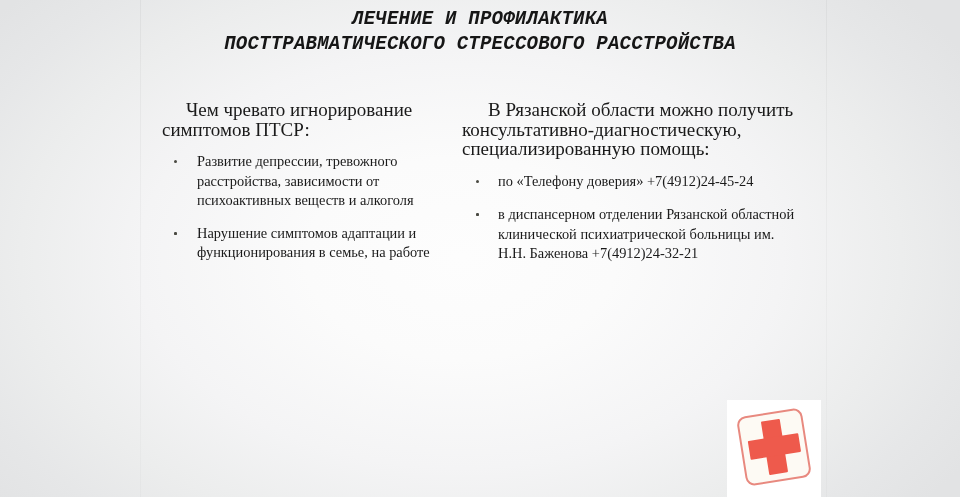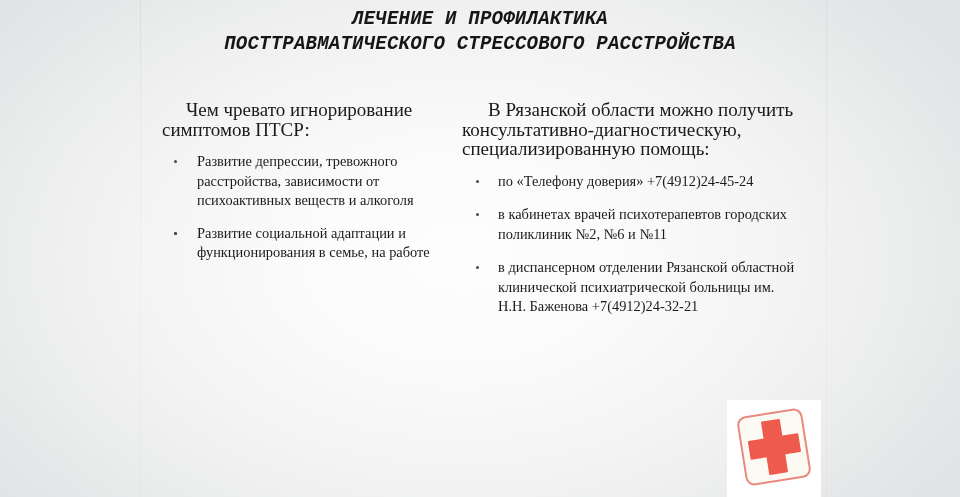--- a/index.html
+++ b/index.html
@@ -162,35 +162,34 @@
     <ul class="bullet-list">
       <li class="bullet-item">
         <span class="bullet-dot"></span>
         <span class="bullet-text">Развитие депрессии, тревожного расстройства, зависимости от психоактивных веществ и алкоголя</span>
       </li>
       <li class="bullet-item">
         <span class="bullet-dot"></span>
       </li>
       <li class="bullet-item">
         <span class="bullet-dot"></span>
-        <span class="bullet-text">Развитие социальной адаптации и функционирования в семье, на работе</span>
+        <span class="bullet-text">Нарушение симптомов адаптации и функционирования в семье, на работе</span>
       </li>
     </ul>
   </div>
 
   <div class="column" id="col-right">
     <p class="col-intro">В Рязанской области можно получить консультативно-диагностическую, специализированную помощь:</p>
     <ul class="bullet-list">
       <li class="bullet-item">
         <span class="bullet-dot"></span>
         <span class="bullet-text">по «Телефону доверия» +7(4912)24-45-24</span>
       </li>
       <li class="bullet-item">
         <span class="bullet-dot"></span>
-        <span class="bullet-text">в кабинетах врачей психотерапевтов городских поликлиник №2, №6 и №11</span>
       </li>
       <li class="bullet-item">
         <span class="bullet-dot"></span>
         <span class="bullet-text">в диспансерном отделении Рязанской областной клинической психиатрической больницы им. Н.Н. Баженова +7(4912)24-32-21</span>
       </li>
     </ul>
   </div>
 
   <div id="redcross-panel">
     <div id="redcross-tile">

